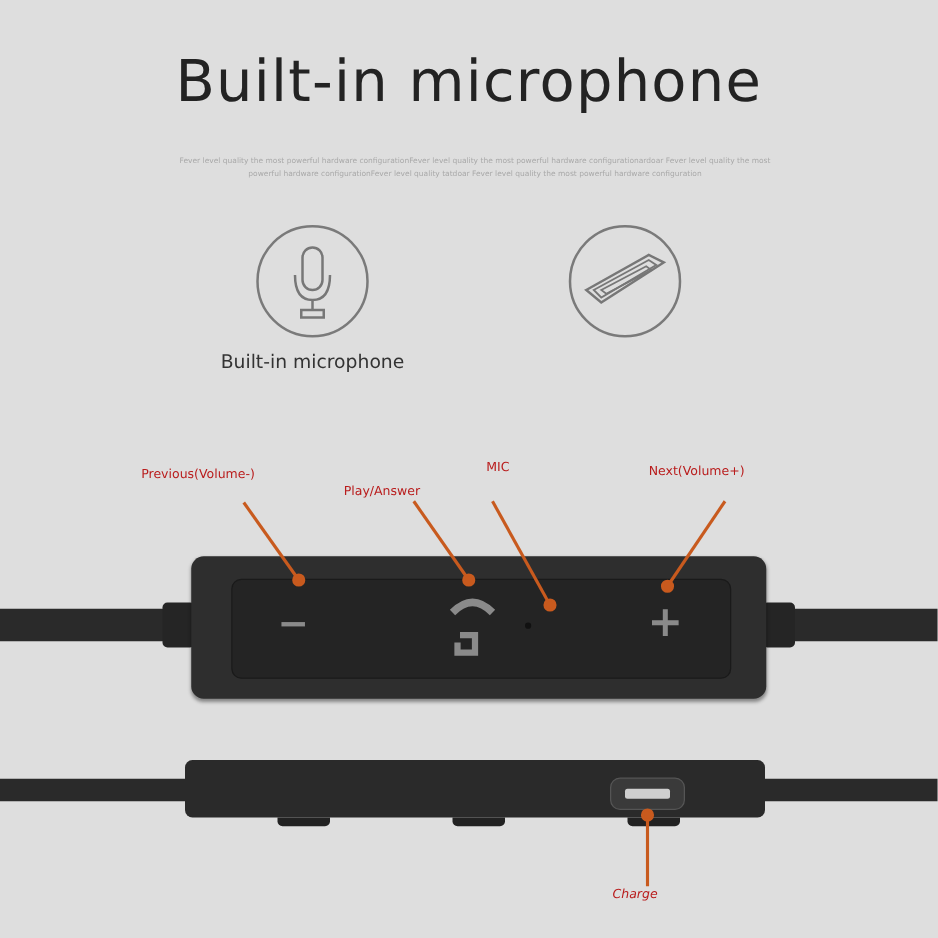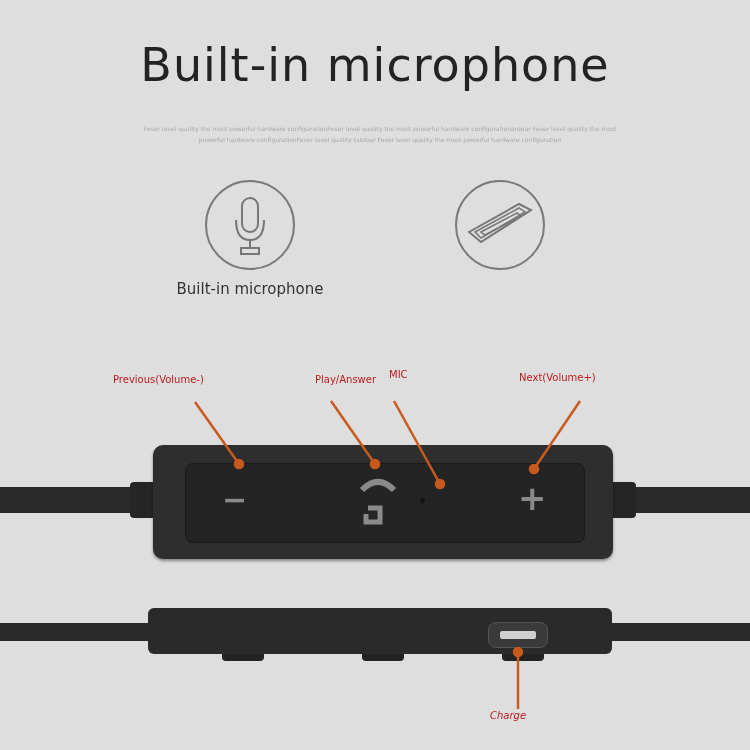--- a/index.html
+++ b/index.html
@@ -42,21 +42,21 @@
   <div class="circle">
     <svg width="86" height="86" viewBox="0 0 86 86" style="position:absolute;left:0;top:0;">
       <polygon points="12,50 62,22 74,28 24,60" fill="none" stroke="#777" stroke-width="2"></polygon>
       <polygon points="18,50 62,26 68,30 24,56" fill="none" stroke="#777" stroke-width="1.5"></polygon>
       <polygon points="24,50 60,31 64,34 28,53" fill="none" stroke="#777" stroke-width="1.5"></polygon>
     </svg>
   </div>
 </div>
 
 <div class="callout" style="left:113px;top:374px;">Previous(Volume-)</div>
-<div class="callout" style="left:275px;top:374px;margin-left:40px;">Play/Answer</div>
+<div class="callout" style="left:275px;top:388px;">Play/Answer</div>
 <div class="callout" style="left:389px;top:369px;">MIC</div>
 <div class="callout" style="left:519px;top:372px;">Next(Volume+)</div>
 <div class="callout" style="left:490px;top:710px;font-style:italic;">Charge</div>
 
 <div class="cable" style="left:0;top:487px;width:160px;height:26px;"></div>
 <div class="cable" style="left:605px;top:487px;width:145px;height:26px;"></div>
 <div class="cable" style="left:130px;top:482px;width:26px;height:36px;border-radius:4px;background:#252525;"></div>
 <div class="cable" style="left:610px;top:482px;width:26px;height:36px;border-radius:4px;background:#252525;"></div>
 
 <div class="remote-top">

